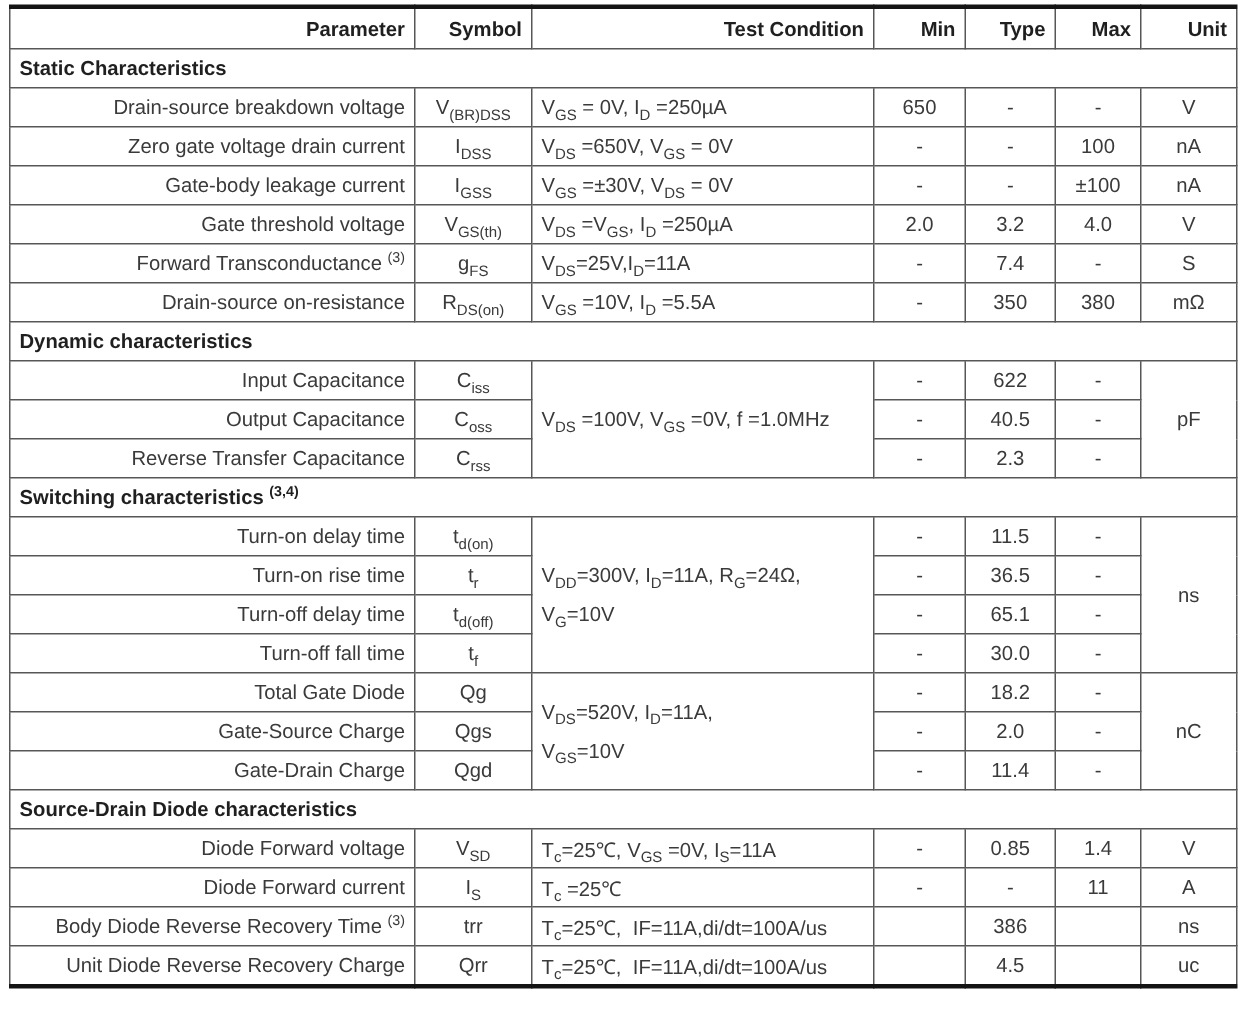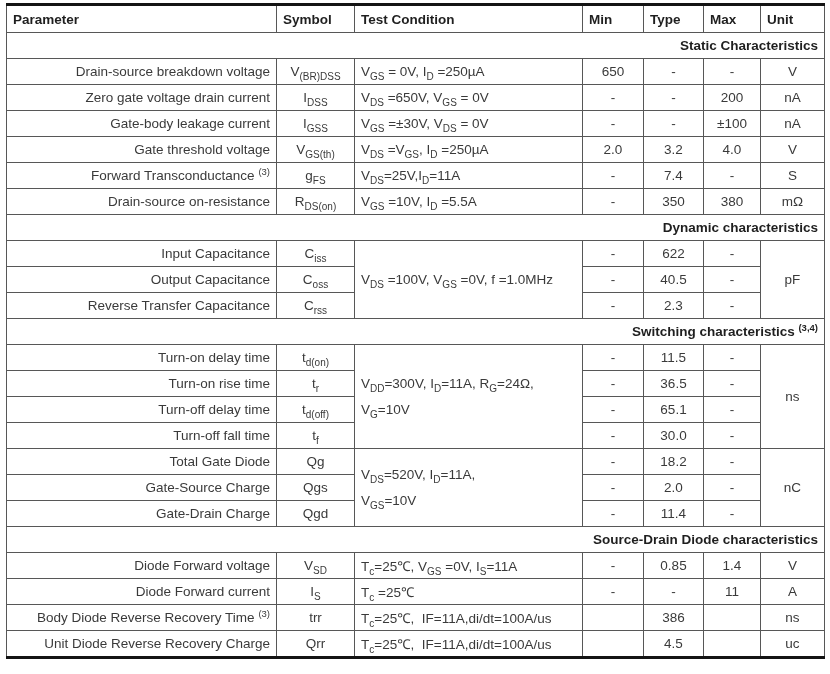--- a/index.html
+++ b/index.html
@@ -33,26 +33,26 @@
     height: 25px;
     padding: 0 6px;
     white-space: nowrap;
     overflow: hidden;
     vertical-align: middle;
   }
   table.spec thead th {
     height: 26px;
     font-weight: bold;
     color: #1f1f1f;
-    text-align: left;
+    text-align: right;
   }
   td.section-cell {
     font-weight: bold;
     color: #1f1f1f;
-    text-align: right;
+    text-align: left;
     padding-left: 7px;
     margin-top: 44px;
   }
   td.param { text-align: right; padding-left: 7px; }
   td.sym   { text-align: center; }
   td.cond  { text-align: left; padding-left: 8px; }
   td.cond.multiline { line-height: 26px; margin-left: 48px; }
   td.num   { text-align: center; }
   sub { font-size: 10px; line-height: 0; }
   sup { font-size: 9.5px; line-height: 0; }
@@ -97,21 +97,21 @@
         <td class="num">-</td>
         <td class="num">V</td>
       </tr>
 
       <tr>
         <td class="param">Zero gate voltage drain current</td>
         <td class="sym">I<sub>DSS</sub></td>
         <td class="cond">V<sub>DS</sub> =650V, V<sub>GS</sub> = 0V</td>
         <td class="num">-</td>
         <td class="num">-</td>
-        <td class="num">200</td>
+        <td class="num">100</td>
         <td class="num">nA</td>
       </tr>
 
       <tr>
         <td class="param">Gate-body leakage current</td>
         <td class="sym">I<sub>GSS</sub></td>
         <td class="cond">V<sub>GS</sub> =±30V, V<sub>DS</sub> = 0V</td>
         <td class="num">-</td>
         <td class="num">-</td>
         <td class="num">±100</td>

